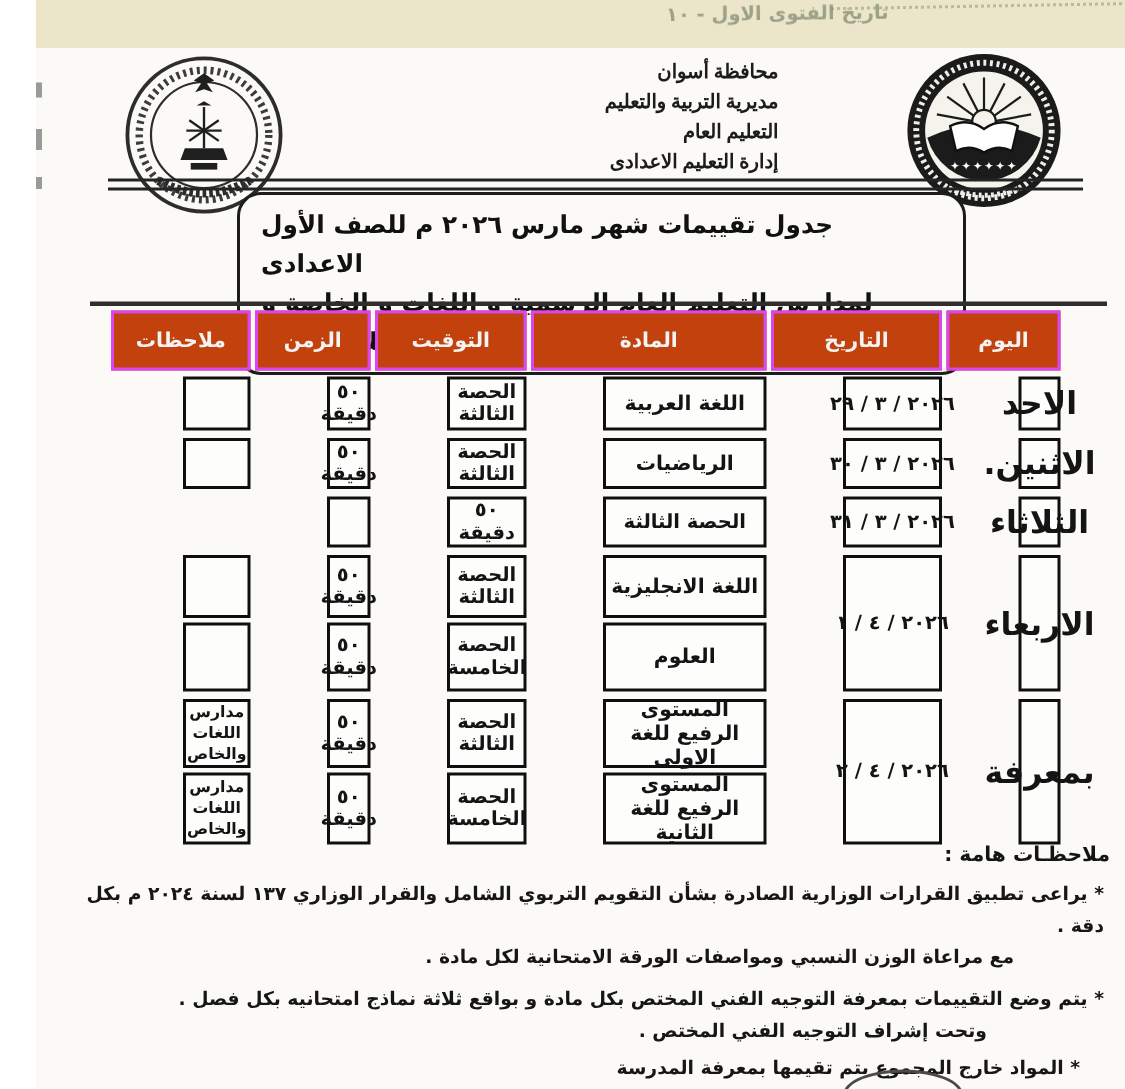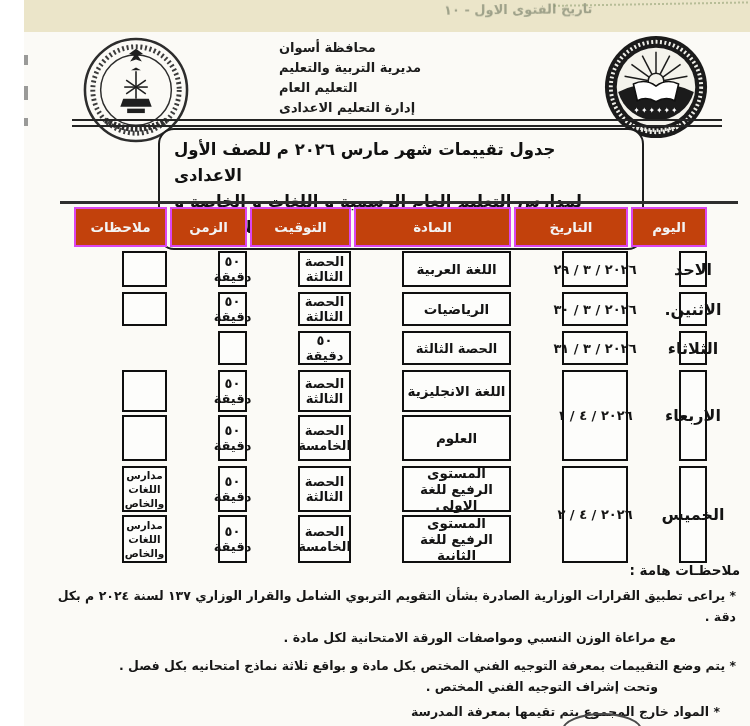--- a/index.html
+++ b/index.html
@@ -15,21 +15,21 @@
     position:absolute;top:1px;left:420px;width:320px;height:22px;
     direction:rtl;text-align:left;font-size:13px;font-weight:bold;
     color:rgba(95,105,85,.55);filter:blur(.4px);transform:rotate(-.6deg);
     white-space:nowrap;overflow:hidden;
   }
   .squiggle{position:absolute;left:530px;top:3px;width:210px;height:0;
     border-top:2px dotted rgba(120,140,90,.45);transform:rotate(-1deg);}
   .edge-mark{position:absolute;left:0;width:4px;background:#9a9a98;}
 
   
-  .org{position:absolute;left:255px;top:38px;width:240px;text-align:left;}
+  .org{position:absolute;left:255px;top:38px;width:240px;text-align:right;font-family:Liberation Serif, serif;}
   .org div{font-size:13px;font-weight:bold;line-height:20px;color:#1c1c1c;}
   .seal{position:absolute;}
   .seal-left{left:58px;top:36px;width:108px;height:108px;}
   .seal-right{left:578px;top:32px;width:108px;height:110px;}
 
   .sep-double{
     position:absolute;left:48px;top:119px;width:650px;height:4px;
     border-top:2px solid #242424;border-bottom:2px solid #242424;
   }
 
@@ -53,21 +53,21 @@
   .hcell{
     background:#c2410c;color:#f3f3f3;border:2px solid #d946ef;
     height:36px;display:flex;align-items:center;justify-content:center;
     font-weight:bold;font-size:13.5px;
   }
   .cell{
     background:#fdfdfb;border:2px solid #0f0f0f;
     display:flex;align-items:center;justify-content:center;text-align:center;
     font-weight:bold;font-size:13px;padding:1px 2px;box-sizing:border-box;min-height:30px;margin-left:48px;
   }
-  .day{font-size:16px;}
+  .day{font-size:21px;}
   .date{direction:ltr;font-size:13px;letter-spacing:1px;white-space:nowrap;}
   .subject{font-size:13.5px;}
   .notes-cell{font-size:10.5px;line-height:1.35;padding:2px 6px;}
   .span2{grid-row:1 / span 2;}
 
   
   .notes{position:absolute;left:30px;top:562px;width:692px;direction:rtl;}
   .notes .heading{font-size:13.5px;font-weight:bold;padding-left:6px;text-align:right;padding-right:6px;}
   .notes p{margin:0;font-weight:bold;font-size:12.5px;line-height:21px;color:#161616;}
   .n-lead{padding-right:10px;margin-top:7px !important;}
@@ -188,21 +188,21 @@
       <div class="cell">الحصة الثالثة</div>
       <div class="cell">٥٠ دقيقة</div>
       <div class="cell notes-cell"></div>
       <div class="cell subject">العلوم</div>
       <div class="cell">الحصة الخامسة</div>
       <div class="cell">٥٠ دقيقة</div>
       <div class="cell notes-cell"></div>
     </div>
 
     <div class="tgroup" style="grid-template-rows:46px 48px;">
-      <div class="cell day span2">الخميس</div>
+      <div class="cell day span2">بمعرفة</div>
       <div class="cell date span2">٢٠٢٦ / ٤ / ٢</div>
       <div class="cell subject">المستوى الرفيع للغة الاولى</div>
       <div class="cell">الحصة الثالثة</div>
       <div class="cell">٥٠ دقيقة</div>
       <div class="cell notes-cell">مدارس اللغات والخاص</div>
       <div class="cell subject">المستوى الرفيع للغة الثانية</div>
       <div class="cell">الحصة الخامسة</div>
       <div class="cell">٥٠ دقيقة</div>
       <div class="cell notes-cell">مدارس اللغات والخاص</div>
     </div>

